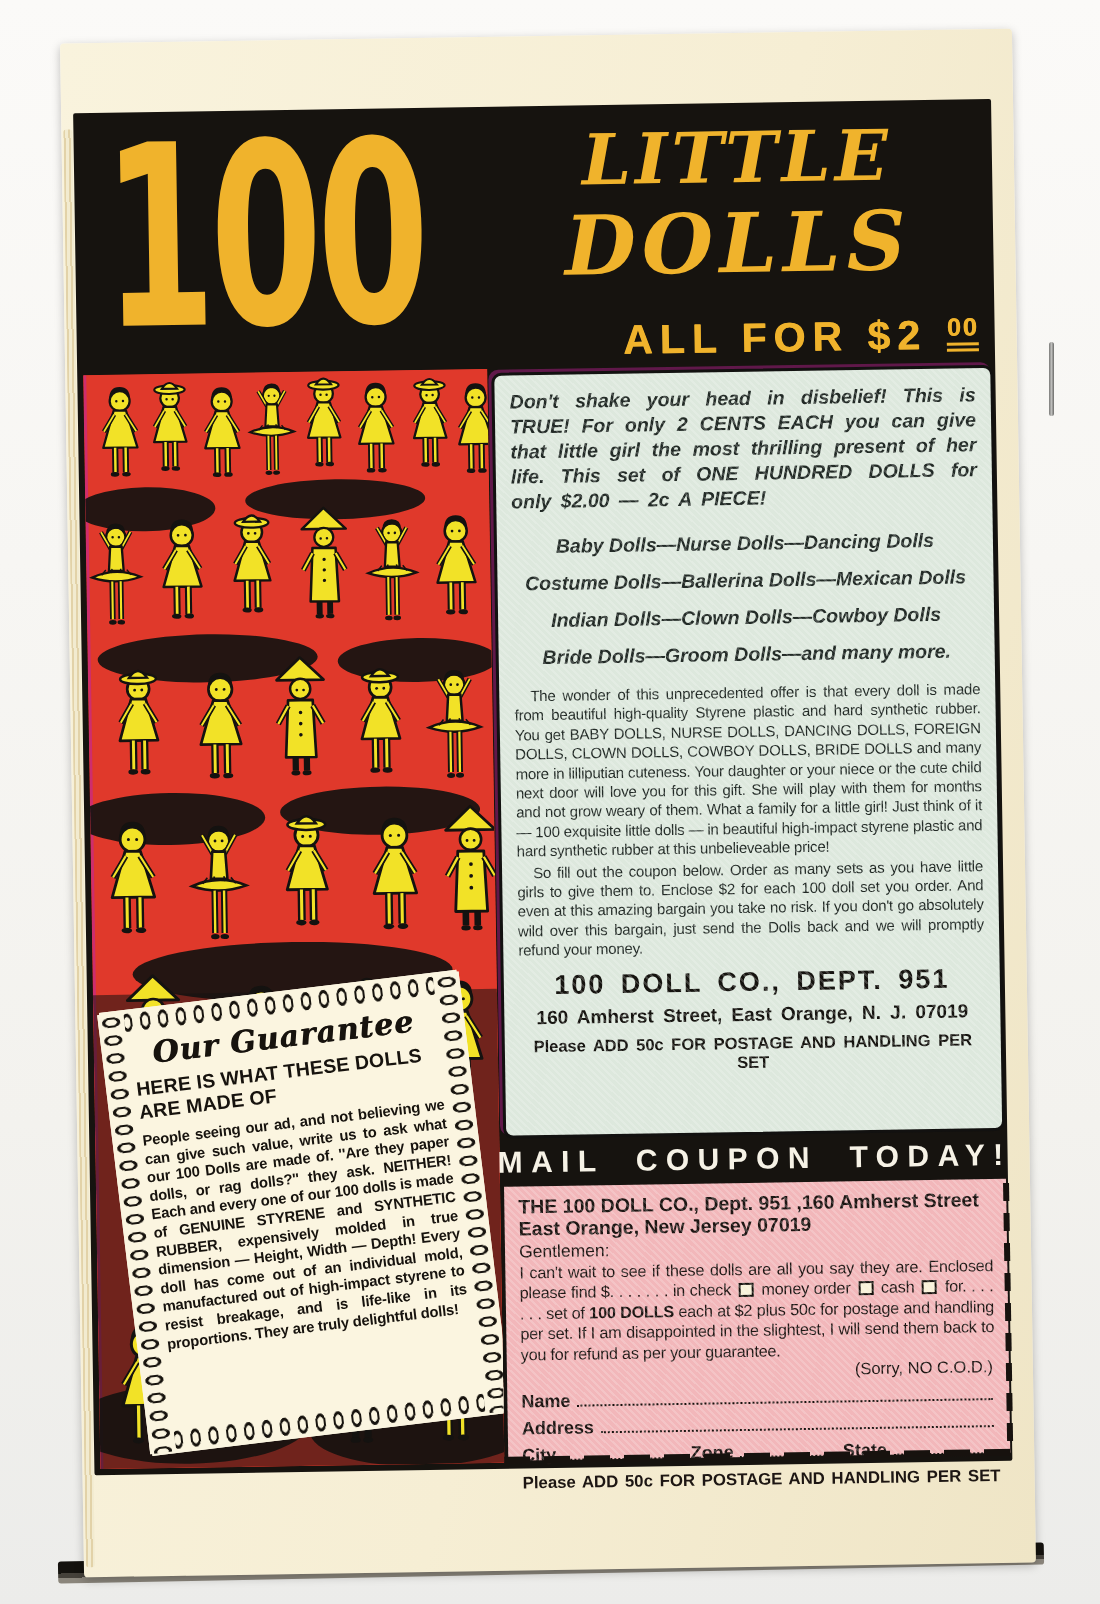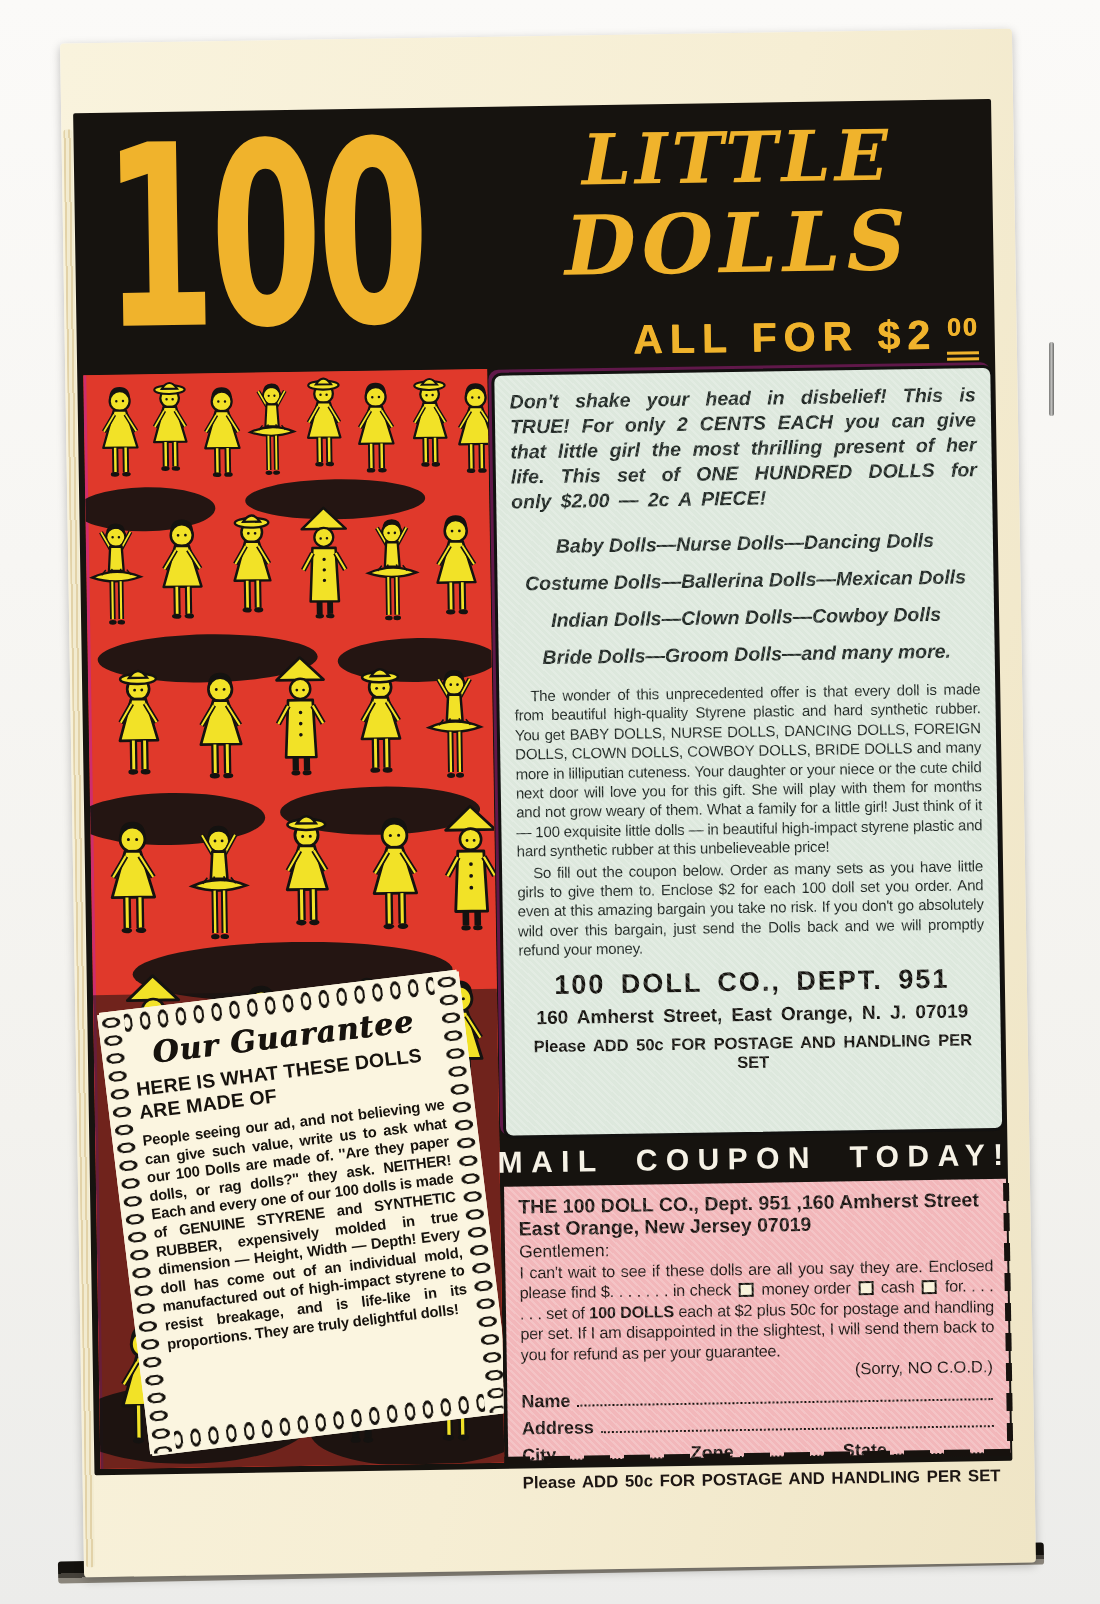--- a/index.html
+++ b/index.html
@@ -27,21 +27,21 @@
   .header{position:absolute;left:0;top:0;width:100%;height:264px;color:#f0b32c;}
   .count{position:absolute;left:28px;top:20px;font-family:"DejaVu Sans",sans-serif;
          font-weight:bold;font-size:252px;line-height:212px;letter-spacing:-8px;
          transform:scaleX(.64);transform-origin:0 0;color:#f0b32c;}
   .titles{position:absolute;left:420px;top:14px;width:486px;text-align:center;}
   .t1{font-family:"DejaVu Serif",serif;font-style:italic;font-weight:bold;font-size:70px;line-height:82px;letter-spacing:4px;}
   .t2{font-family:"DejaVu Serif",serif;font-style:italic;font-weight:bold;font-size:82px;line-height:88px;letter-spacing:6px;}
   .offer{position:absolute;right:16px;top:212px;font-weight:bold;font-size:41px;letter-spacing:7px;
          text-shadow:.6px 0 0 #f0b32c;white-space:nowrap;}
   .cents{display:inline-block;font-size:25px;letter-spacing:2px;transform:translateY(-13px);
-         border-bottom:9px double #f0b32c;padding-bottom:10px;margin-left:10px;}
+         border-bottom:9px double #f0b32c;padding-bottom:1px;margin-left:20px;}
 
   
   .illo{position:absolute;left:6px;top:262px;width:404px;height:1094px;background:#e0392b;overflow:hidden;}
   .illo svg{display:block;width:100%;height:100%;}
 
   
   .guarantee{position:absolute;left:28px;top:620px;width:360px;height:442px;background:#fbf5e0;
              transform:rotate(-6deg);color:#17130e;}
   .loop{position:absolute;background-color:#fbf5e0;}
   .loop.h{left:0;right:0;height:26px;

